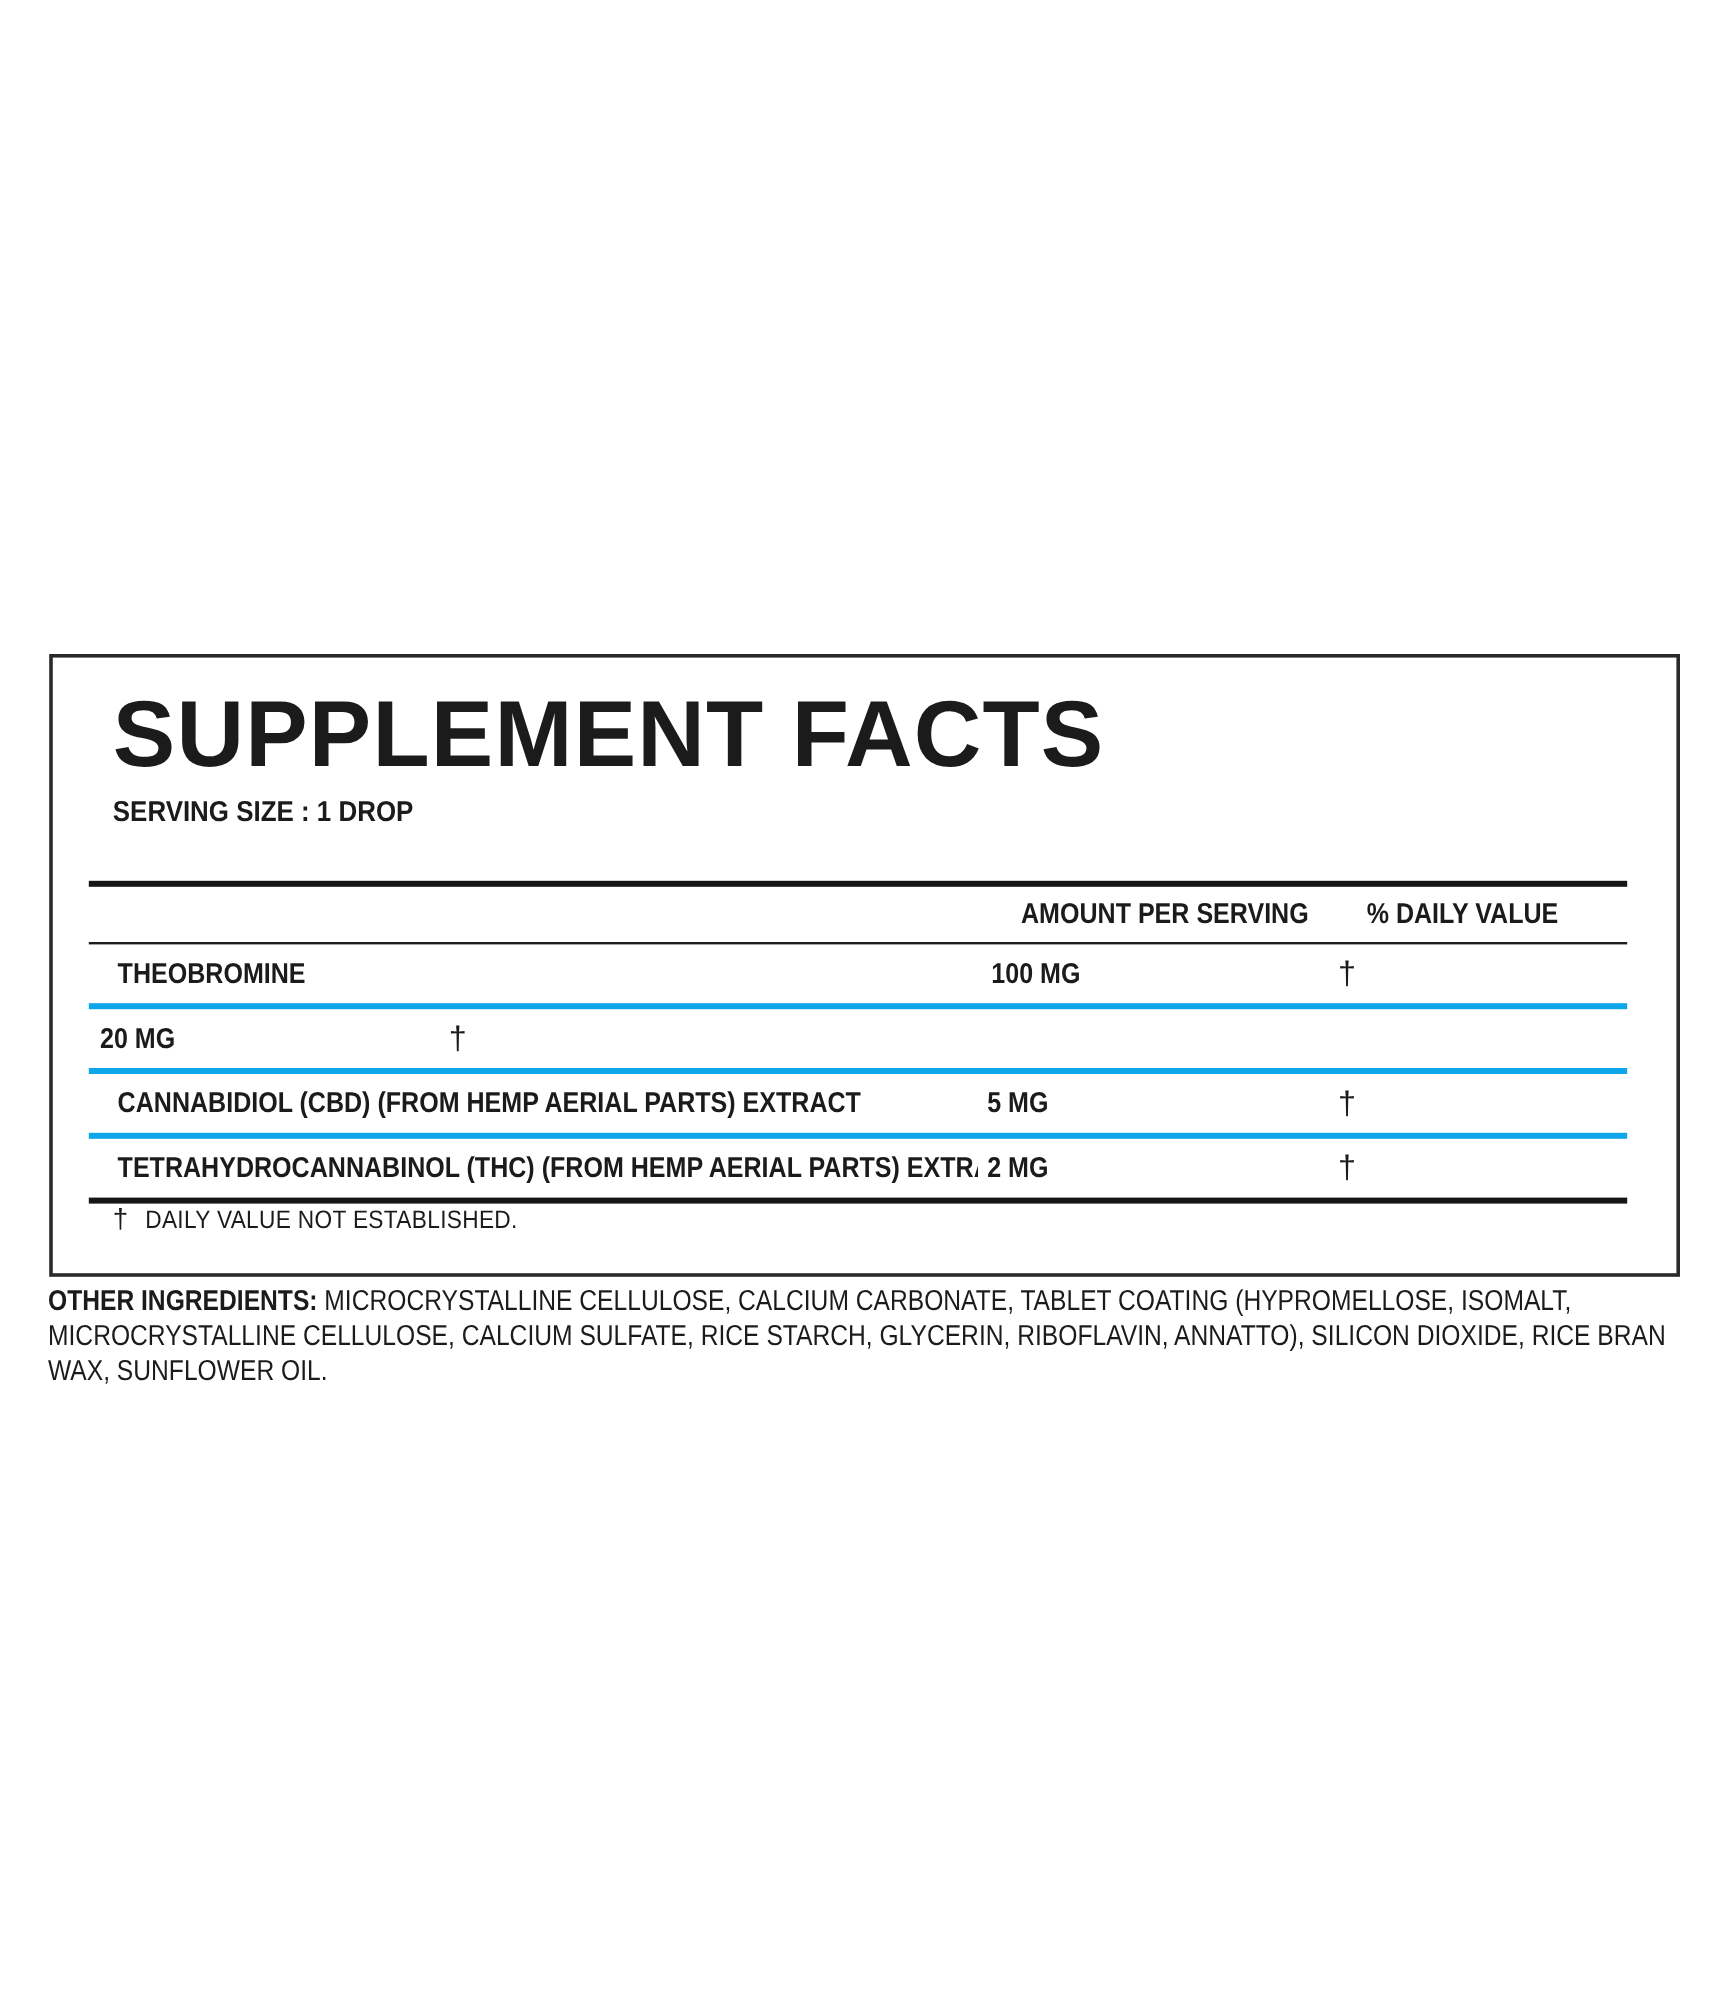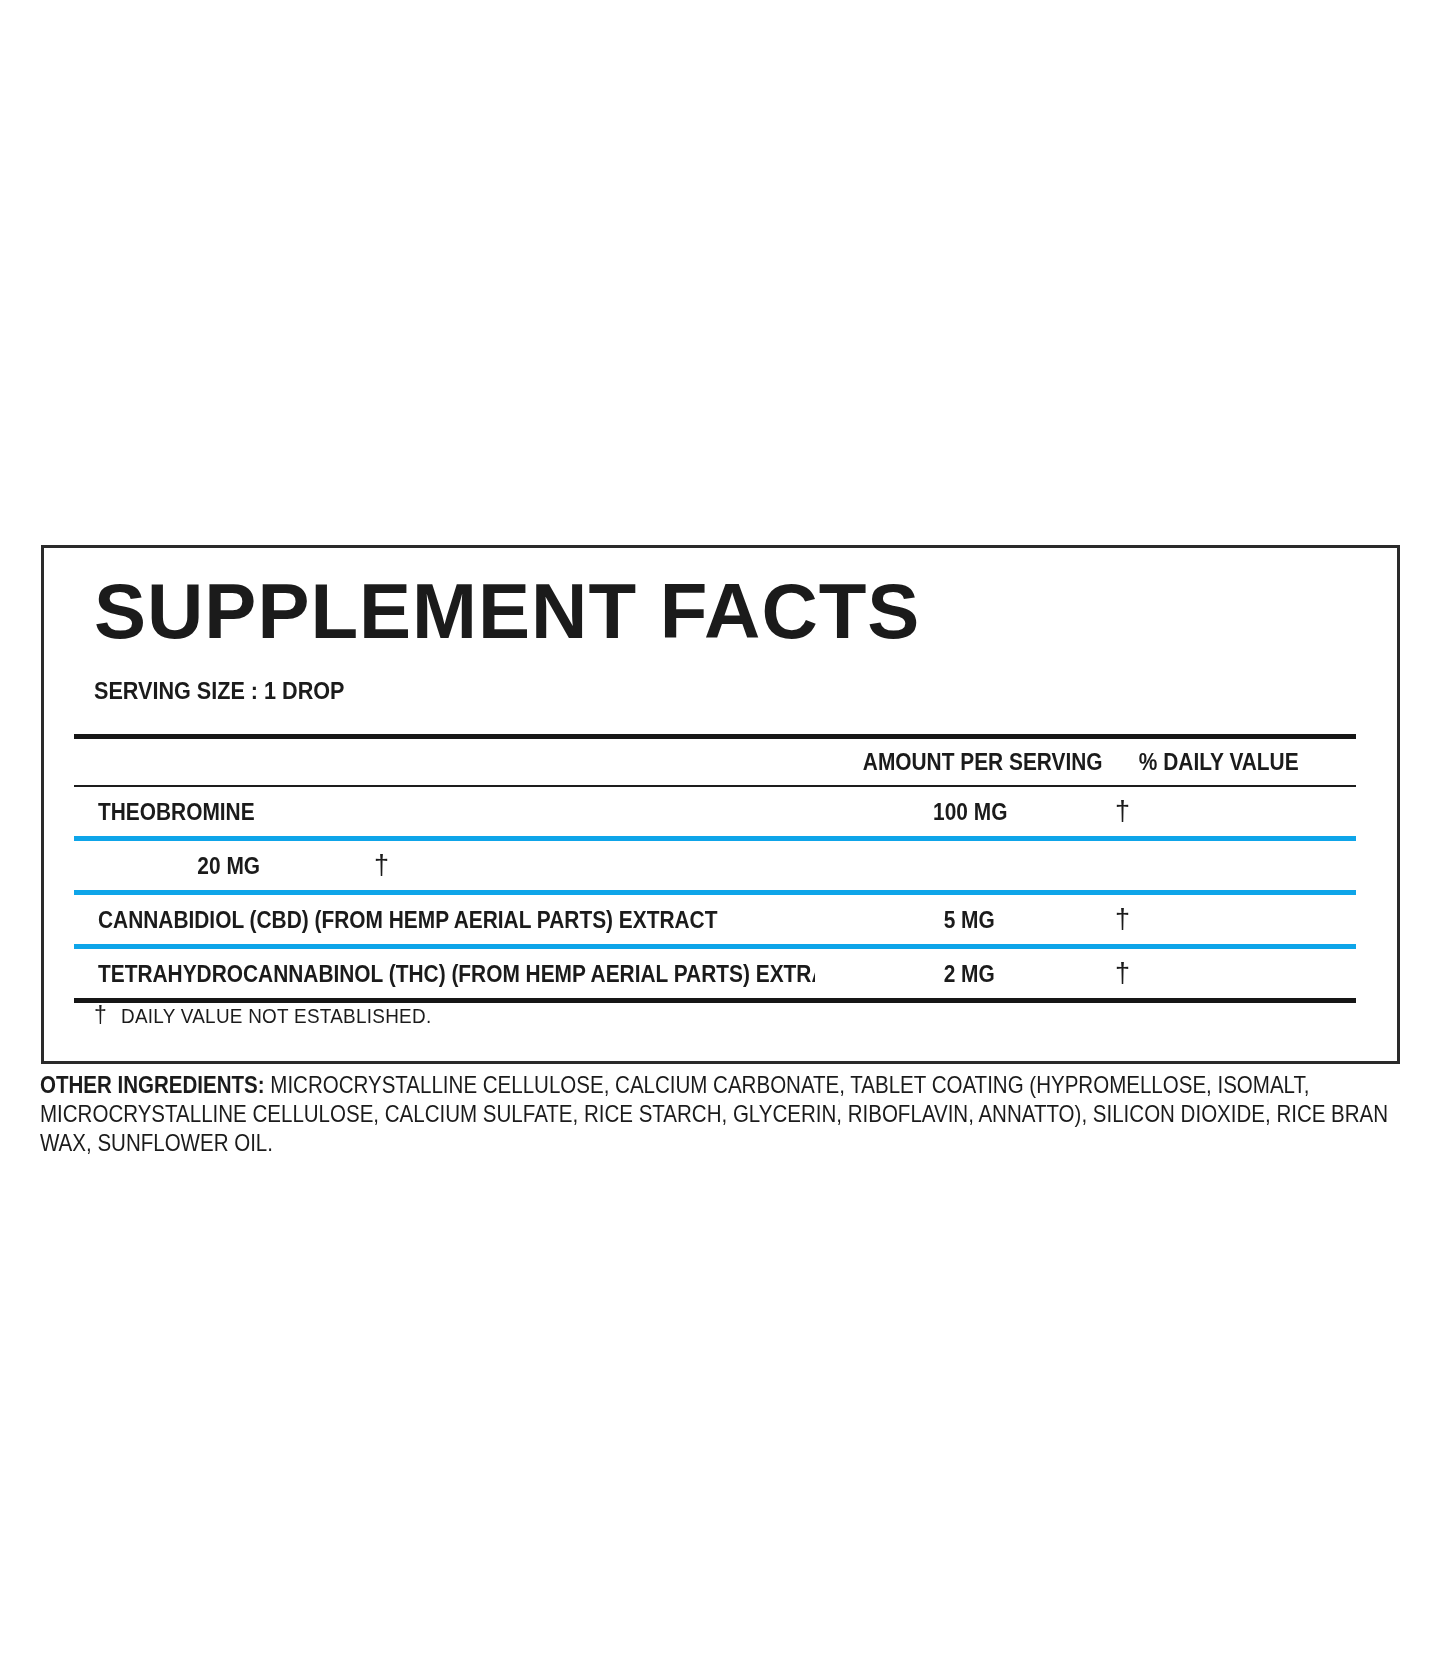--- a/index.html
+++ b/index.html
@@ -35,21 +35,21 @@
     font-size: 78px;
     line-height: 1;
     font-weight: bold;
     letter-spacing: 1px;
     white-space: nowrap;
   }
 
   .serving-block {
     position: absolute;
     left: 50px;
-    top: 128px;
+    top: 114px;
     font-size: 24px;
     line-height: 29px;
     font-weight: bold;
   }
   .serving-block .line {
     display: block;
   }
   .cond-l {
     display: inline-block;
     transform: scaleX(0.9);
@@ -97,21 +97,21 @@
   .t-row:last-child {
     border-bottom: none;
   }
   .col-name {
     flex: 1;
     padding-left: 24px;
     overflow: hidden;
   }
   .col-amount {
     width: 300px;
-    text-align: center;
+    text-align: left;
     flex-shrink: 0;
   }
   .col-dv {
     width: 241px;
     text-align: left;
     box-sizing: border-box;
     flex-shrink: 0;
   }
   .t-head .col-dv { padding-right: 20px; }
   .t-row .col-dv { padding-right: 40px; font-size: 27px; font-weight: normal; }

